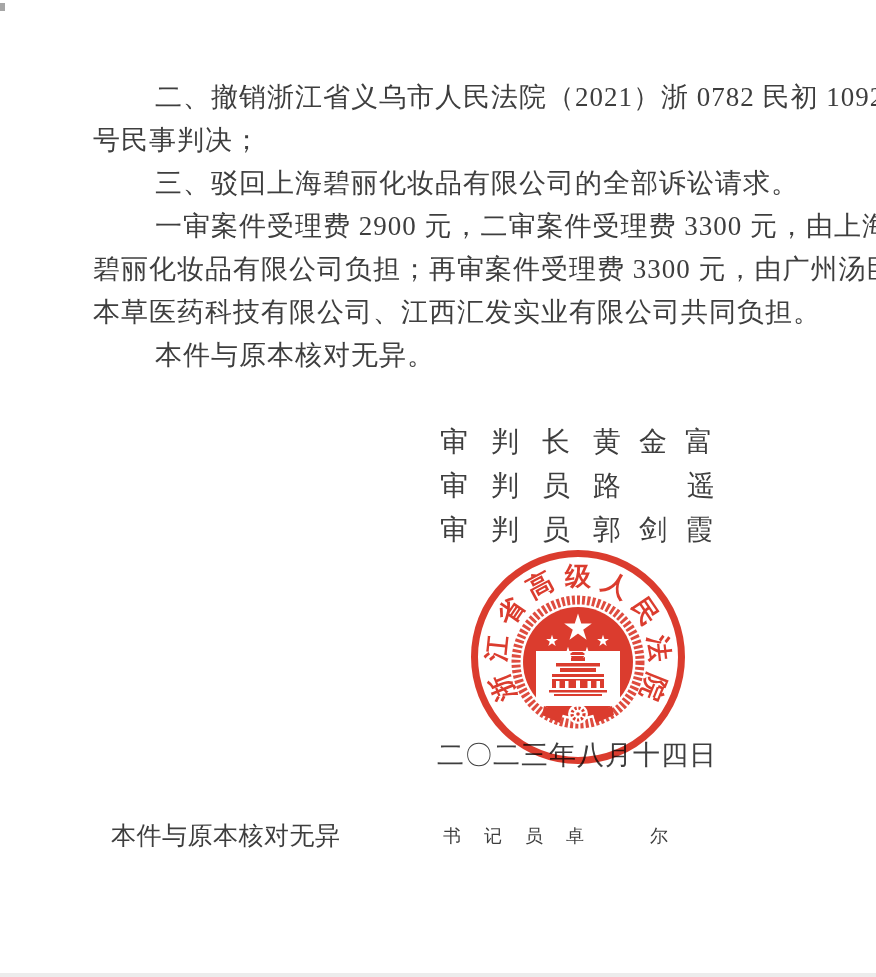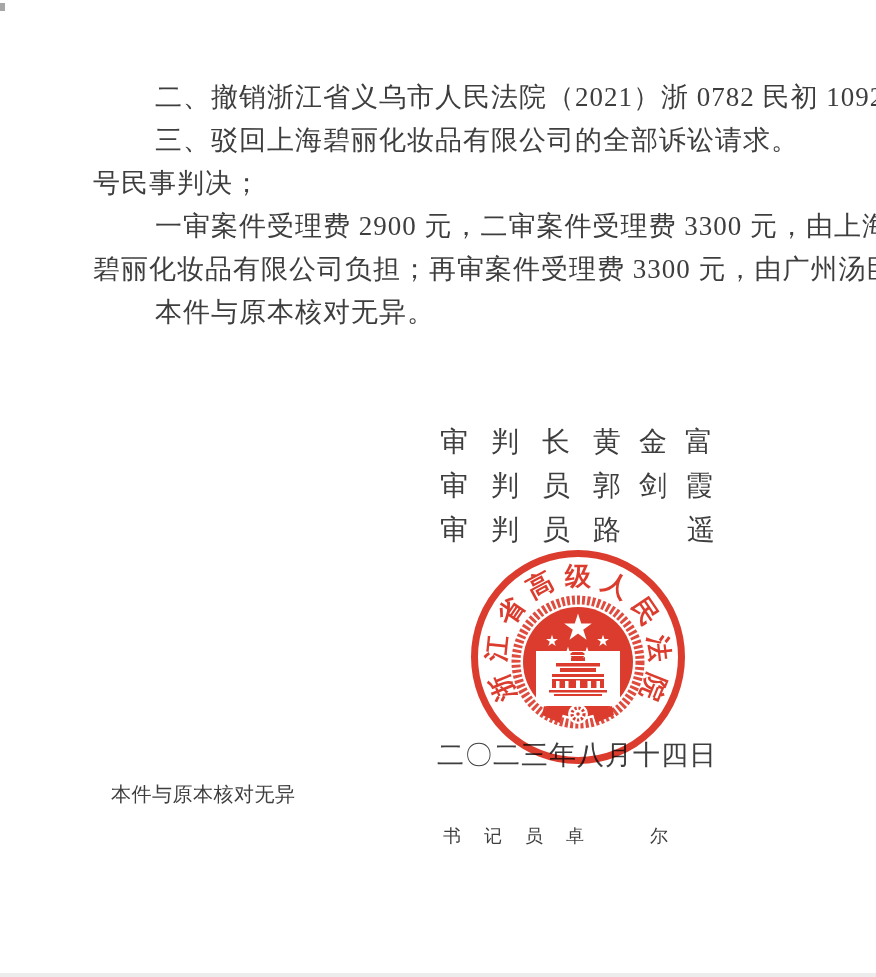--- a/index.html
+++ b/index.html
@@ -23,22 +23,22 @@
   .sig-row{white-space:nowrap;}
   .role{letter-spacing:23px;}
   .name{letter-spacing:18px;}
   .name.wide{letter-spacing:66px;}
   
   .date-line{
     position:absolute;left:437px;top:737px;
     font-size:27px;letter-spacing:1px;white-space:nowrap;
   }
   .note-line{
-    position:absolute;left:111px;top:781px;
-    font-size:20px;letter-spacing:0.5px;white-space:nowrap;text-align:center;
+    position:absolute;left:111px;top:819px;
+    font-size:25px;letter-spacing:0.5px;white-space:nowrap;text-align:center;
   }
   .clerk-row{
     position:absolute;left:443px;top:824px;
     font-size:18px;white-space:nowrap;
   }
   
   .seal{
     position:absolute;left:462px;top:541px;
     width:232px;height:232px;
     mix-blend-mode:multiply;opacity:.94;
@@ -56,36 +56,37 @@
     background:#6b6b6b;opacity:.6;
   }
 </style>
 </head>
 <body>
 
 <div class="page">
 
   <div class="doc-body">
     <div class="line indent">二、撤销浙江省义乌市人民法院（2021）浙 0782 民初 10924</div>
+    <div class="line">号民事判决；</div>
     <div class="line indent">三、驳回上海碧丽化妆品有限公司的全部诉讼请求。</div>
-    <div class="line">号民事判决；</div>
     <div class="line indent">一审案件受理费 2900 元，二审案件受理费 3300 元，由上海</div>
     <div class="line">碧丽化妆品有限公司负担；再审案件受理费 3300 元，由广州汤臣</div>
+    <div class="line">本草医药科技有限公司、江西汇发实业有限公司共同负担。</div>
     <div class="line indent">本件与原本核对无异。</div>
   </div>
 
   <div class="signatures">
     <div class="sig-row">
       <span class="role">审判长</span><span class="name">黄金富</span>
     </div>
     <div class="sig-row">
-      <span class="role">审判员</span><span class="name">郭剑霞</span>
+      <span class="role">审判员</span><span class="name wide">路遥</span>
     </div>
     <div class="sig-row">
-      <span class="role">审判员</span><span class="name wide">路遥</span>
+      <span class="role">审判员</span><span class="name">郭剑霞</span>
     </div>
   </div>
 
   <div class="date-line">二〇二三年八月十四日</div>
 
   <div class="note-line">本件与原本核对无异</div>
 
   <div class="clerk-row sig-row">
     <span class="role">书记员</span><span class="name wide">卓尔</span>
   </div>

